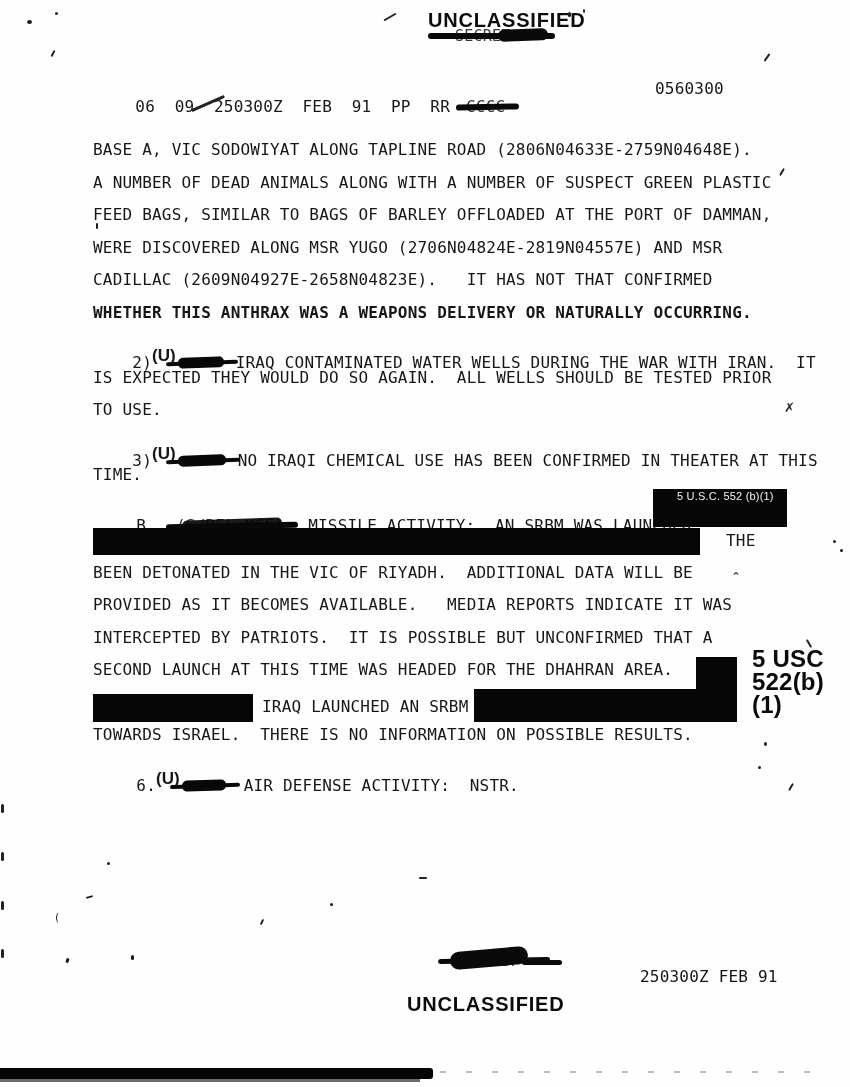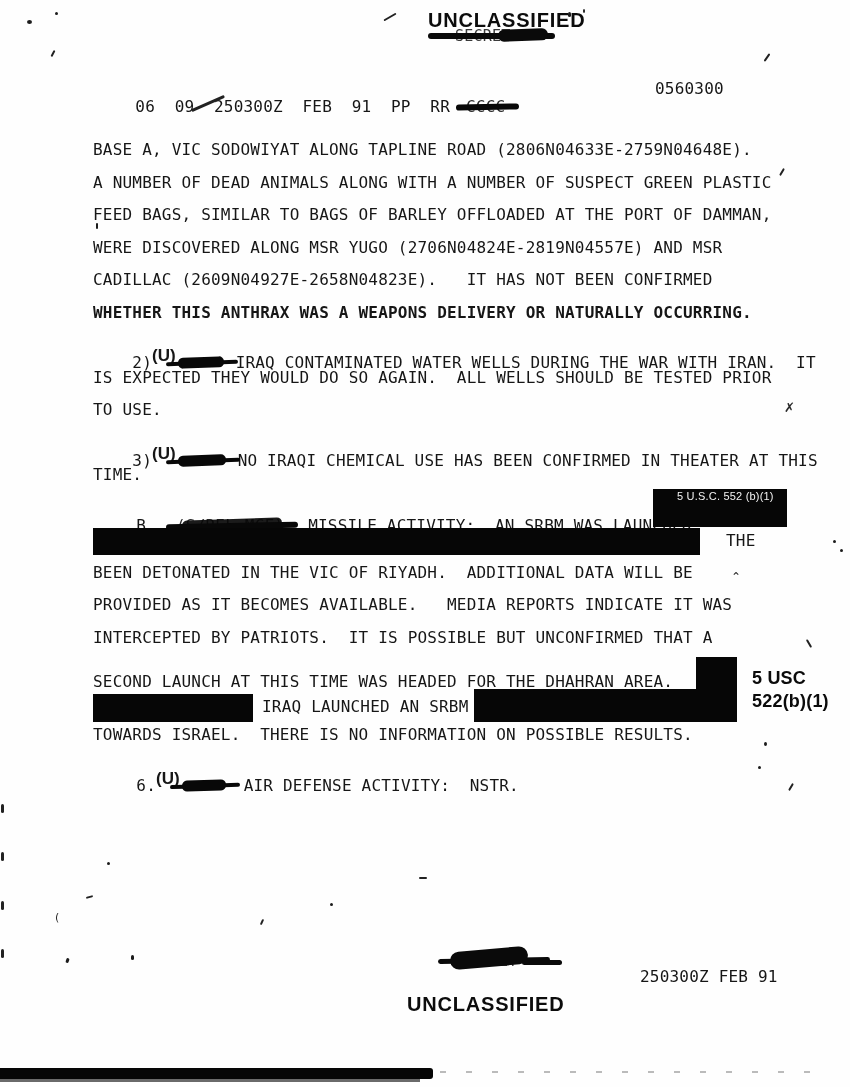--- a/index.html
+++ b/index.html
@@ -44,23 +44,23 @@
     content:"";position:absolute;right:-14px;top:4px;width:18px;height:4px;
     background:#080808;border-radius:2px;
   }
   .redact{position:absolute;background:#060606;}
   .foia-label{
     position:absolute;left:4px;top:1px;
     font-family:"Liberation Sans",sans-serif;font-size:11px;
     color:#f2f2f2;letter-spacing:0.2px;white-space:nowrap;padding-left:20px;
   }
   .margin-note{
-    position:absolute;left:752px;top:667px;
+    position:absolute;left:752px;top:647px;
     font-family:"Liberation Sans",sans-serif;font-weight:700;
-    font-size:18px;line-height:23px;color:#0b0b0b;letter-spacing:0.2px;
+    font-size:24px;line-height:23px;color:#0b0b0b;letter-spacing:0.2px;
   }
   .strike-bar{position:absolute;background:#0a0a0a;border-radius:3px;}
   .noise{position:absolute;background:#1c1c1c;border-radius:50%;}
   .noise-line{position:absolute;background:#222;border-radius:2px;}
   .noise-glyph{
     position:absolute;font-family:"DejaVu Sans",sans-serif;
     color:#2a2a2a;font-size:12px;line-height:12px;
   }
 </style>
 </head>
@@ -78,21 +78,21 @@
     <span>06  09  250300Z  FEB  91  PP  RR</span><span style="display:inline-block;width:16px;"> </span><span class="scribble">CCCC</span>
   </div>
   <div class="mono" style="left:655px;top:80px;">0560300</div>
 
   <div class="noise-line" style="left:190px;top:102px;width:36px;height:3px;transform:rotate(-24deg);"></div>
 
   <div class="mono" style="left:93px;top:141px;">BASE A, VIC SODOWIYAT ALONG TAPLINE ROAD (2806N04633E-2759N04648E).</div>
   <div class="mono" style="left:93px;top:206px;">FEED BAGS, SIMILAR TO BAGS OF BARLEY OFFLOADED AT THE PORT OF DAMMAN,</div>
   <div class="mono" style="left:93px;top:174px;">A NUMBER OF DEAD ANIMALS ALONG WITH A NUMBER OF SUSPECT GREEN PLASTIC</div>
   <div class="mono" style="left:93px;top:239px;">WERE DISCOVERED ALONG MSR YUGO (2706N04824E-2819N04557E) AND MSR</div>
-  <div class="mono" style="left:93px;top:271px;">CADILLAC (2609N04927E-2658N04823E).   IT HAS NOT BEEN CONFIRMED</div>
+  <div class="mono" style="left:93px;top:271px;">CADILLAC (2609N04927E-2658N04823E).   IT HAS NOT THAT CONFIRMED</div>
   <div class="mono" style="left:93px;top:304px;font-weight:bold;">WHETHER THIS ANTHRAX WAS A WEAPONS DELIVERY OR NATURALLY OCCURRING.</div>
 
   <div class="mono" style="left:93px;top:336px;">
     <span>2)</span><span class="u-mark">(U)</span><span class="blob" style="width:46px;"></span><span>IRAQ CONTAMINATED WATER WELLS DURING THE WAR WITH IRAN.  IT</span>
   </div>
 
   <div class="mono" style="left:93px;top:369px;">IS EXPECTED THEY WOULD DO SO AGAIN.  ALL WELLS SHOULD BE TESTED PRIOR</div>
   <div class="mono" style="left:93px;top:401px;">TO USE.</div>
 
   <div class="mono" style="left:93px;top:434px;">
@@ -108,21 +108,21 @@
   <div class="redact" style="left:653px;top:489px;width:134px;height:38px;">
     <span class="foia-label">5 U.S.C. 552 (b)(1)</span>
   </div>
 
   <div class="redact" style="left:93px;top:528px;width:607px;height:27px;"></div>
   <div class="mono" style="left:726px;top:532px;">THE</div>
 
   <div class="mono" style="left:93px;top:564px;">BEEN DETONATED IN THE VIC OF RIYADH.  ADDITIONAL DATA WILL BE</div>
   <div class="mono" style="left:93px;top:596px;">PROVIDED AS IT BECOMES AVAILABLE.   MEDIA REPORTS INDICATE IT WAS</div>
   <div class="mono" style="left:93px;top:629px;">INTERCEPTED BY PATRIOTS.  IT IS POSSIBLE BUT UNCONFIRMED THAT A</div>
-  <div class="mono" style="left:93px;top:661px;margin-top:12px;">SECOND LAUNCH AT THIS TIME WAS HEADED FOR THE DHAHRAN AREA.</div>
+  <div class="mono" style="left:93px;top:661px;">SECOND LAUNCH AT THIS TIME WAS HEADED FOR THE DHAHRAN AREA.</div>
 
   <div class="redact" style="left:696px;top:657px;width:41px;height:37px;"></div>
   <div class="redact" style="left:93px;top:694px;width:160px;height:28px;"></div>
   <div class="mono" style="left:262px;top:698px;text-align:center;">IRAQ LAUNCHED AN SRBM</div>
   <div class="redact" style="left:474px;top:689px;width:263px;height:33px;"></div>
 
   <div class="margin-note">
     <div>5 USC</div>
     <div>522(b)(1)</div>
   </div>

